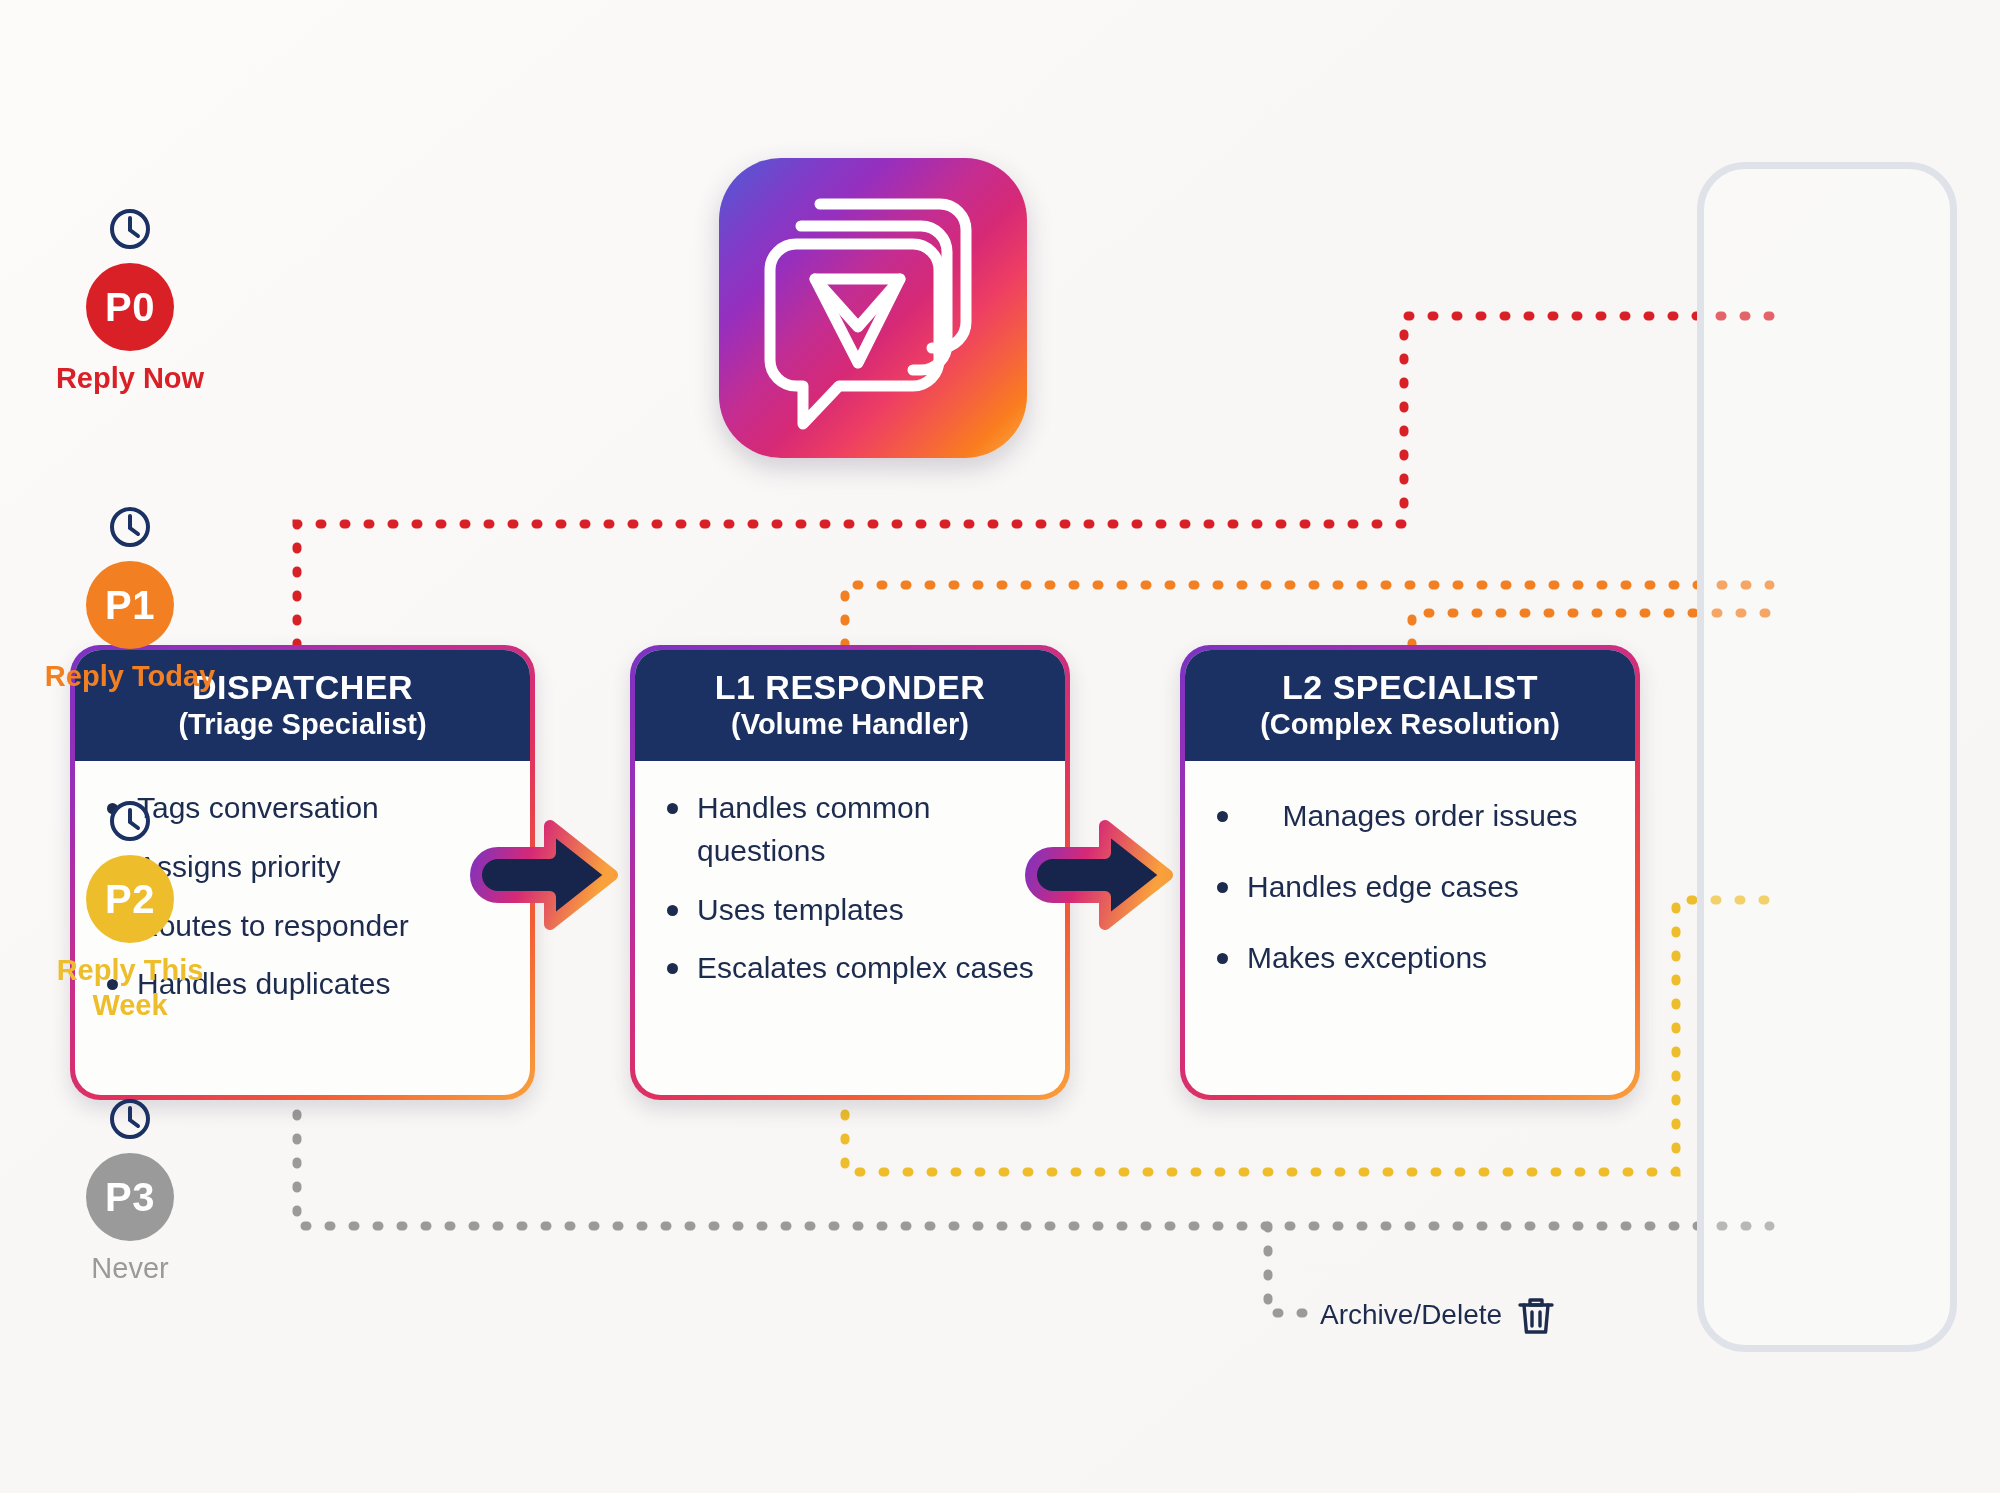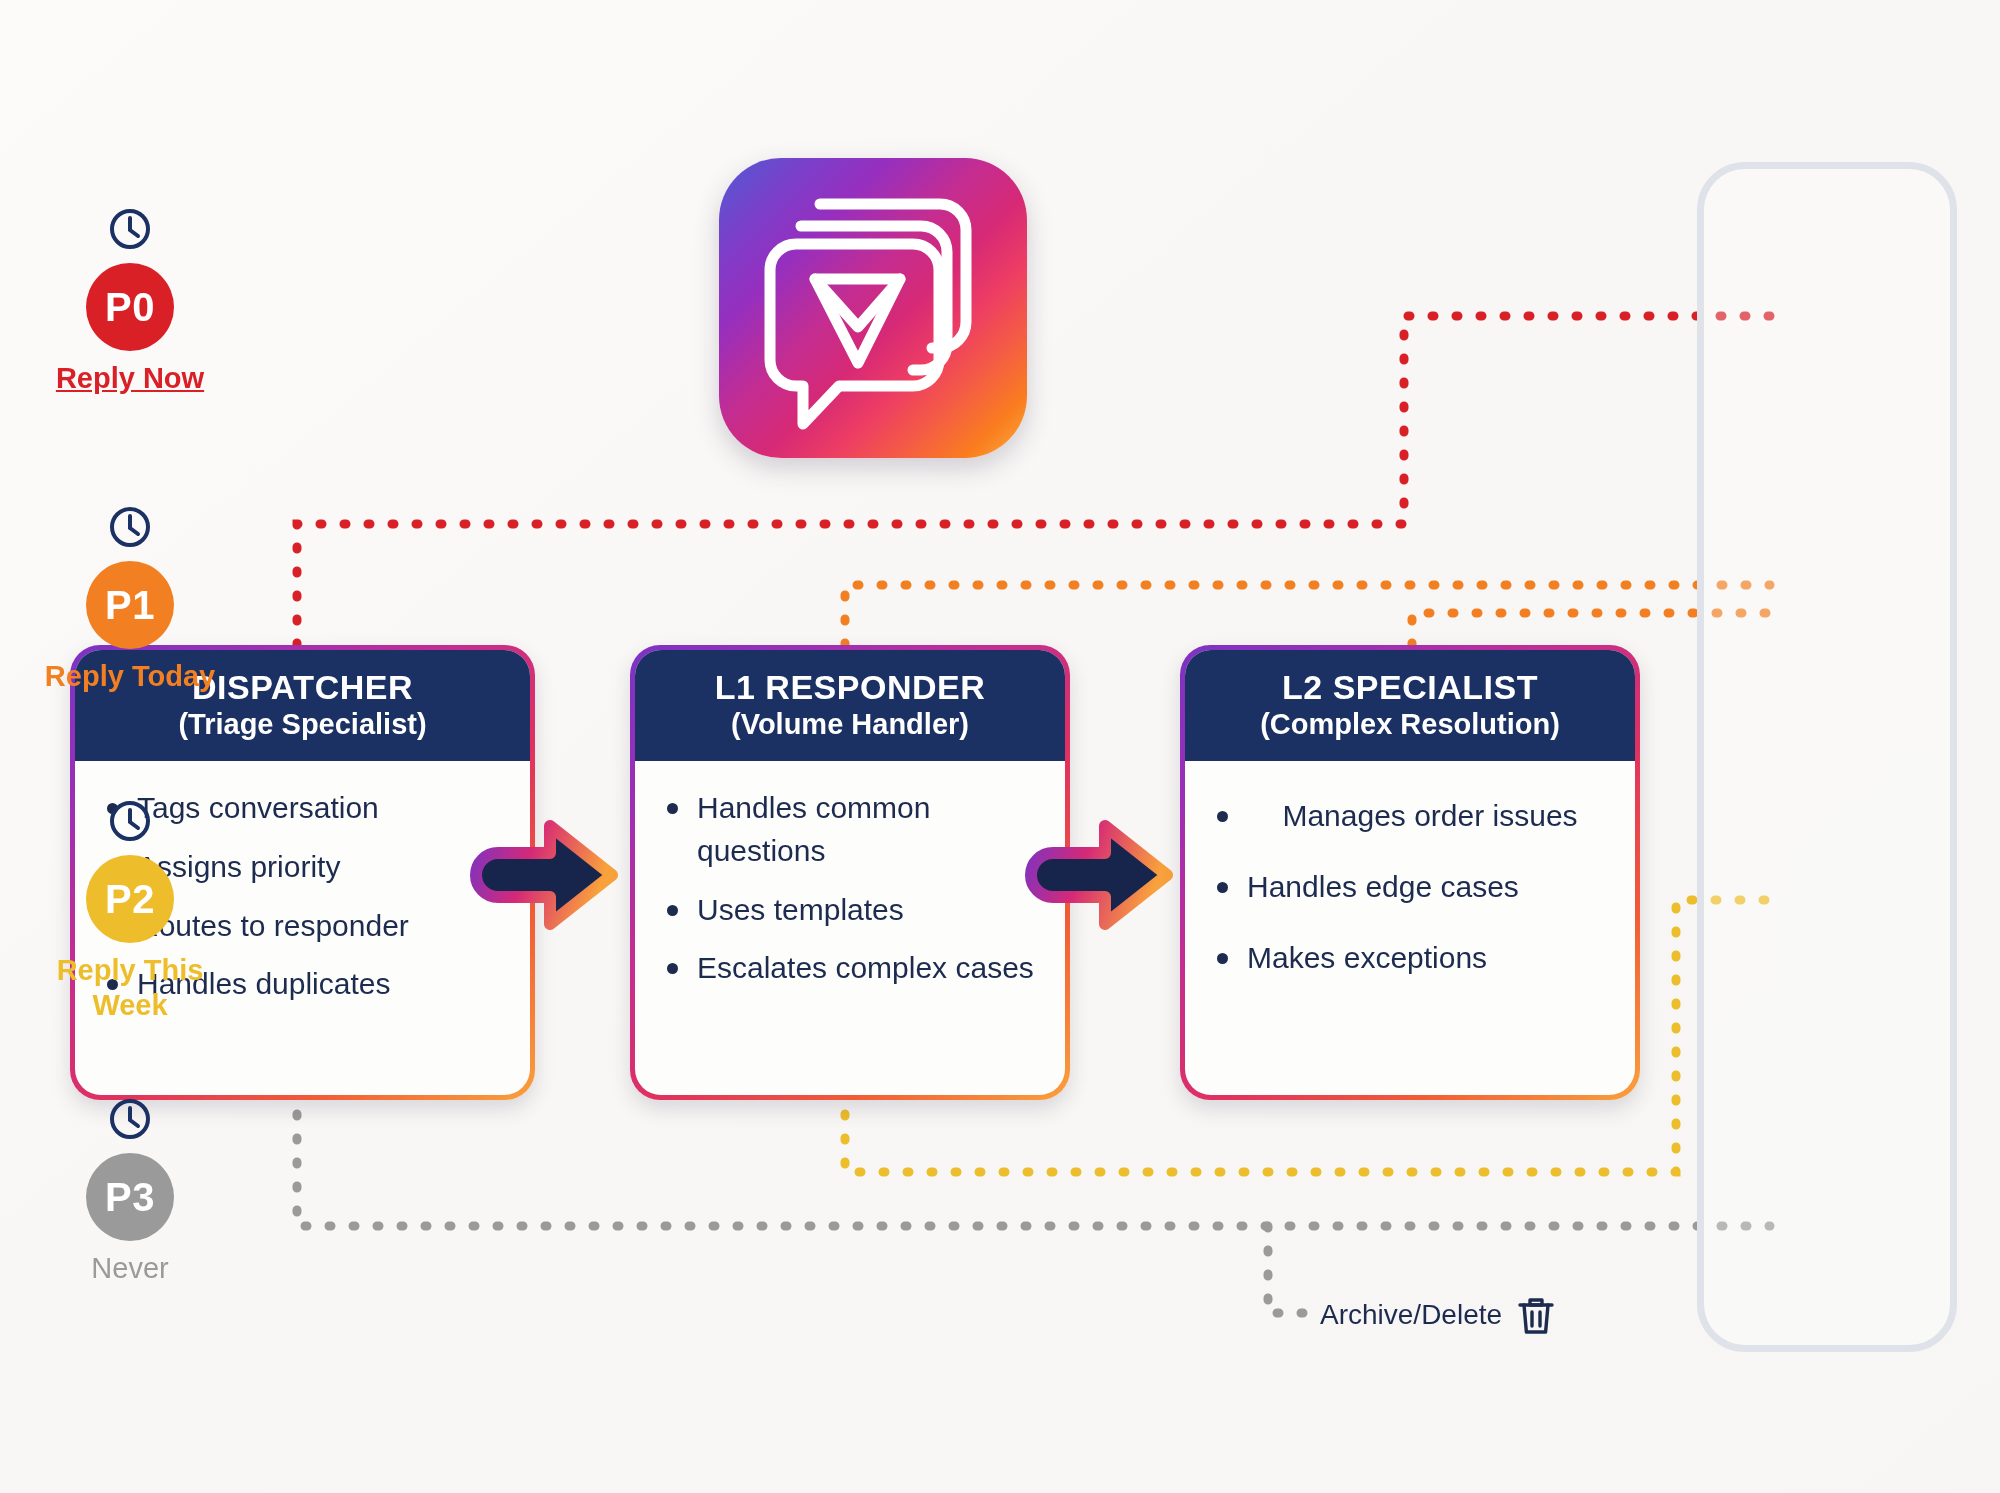--- a/index.html
+++ b/index.html
@@ -263,21 +263,21 @@
   </div>
 
   <div id="priority-rail"></div>
 
   <div class="prio" style="top:205px;">
     <svg class="clock-icon" width="48" height="48" viewBox="0 0 48 48" xmlns="http://www.w3.org/2000/svg">
       <circle cx="24" cy="24" r="18" fill="none" stroke="#1b3163" stroke-width="4"></circle>
       <path d="M24,13 V25 L32,31" fill="none" stroke="#1b3163" stroke-width="4" stroke-linecap="round"></path>
     </svg>
     <div class="prio-badge" style="background:#d92027;">P0</div>
-    <div class="prio-label" style="color:#d92027;text-decoration:underline;">Reply Now</div>
+    <div class="prio-label" style="color:#d92027;">Reply Now</div>
   </div>
 
   <div class="prio" style="top:503px;">
     <svg class="clock-icon" width="48" height="48" viewBox="0 0 48 48" xmlns="http://www.w3.org/2000/svg">
       <circle cx="24" cy="24" r="18" fill="none" stroke="#1b3163" stroke-width="4"></circle>
       <path d="M24,13 V25 L32,31" fill="none" stroke="#1b3163" stroke-width="4" stroke-linecap="round"></path>
     </svg>
     <div class="prio-badge" style="background:#f28022;">P1</div>
     <div class="prio-label" style="color:#f28022;">Reply Today</div>
   </div>

